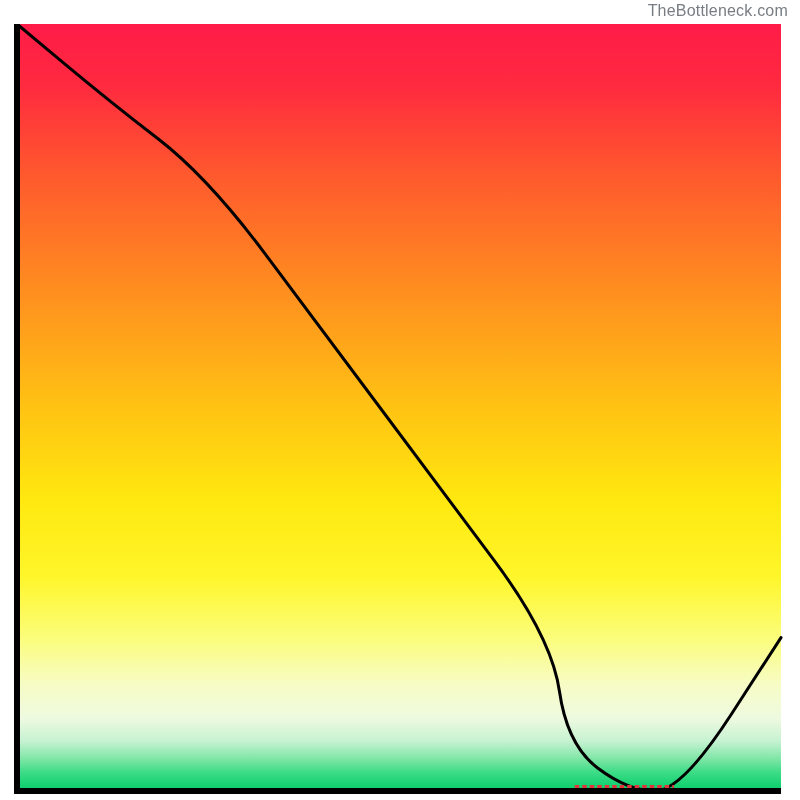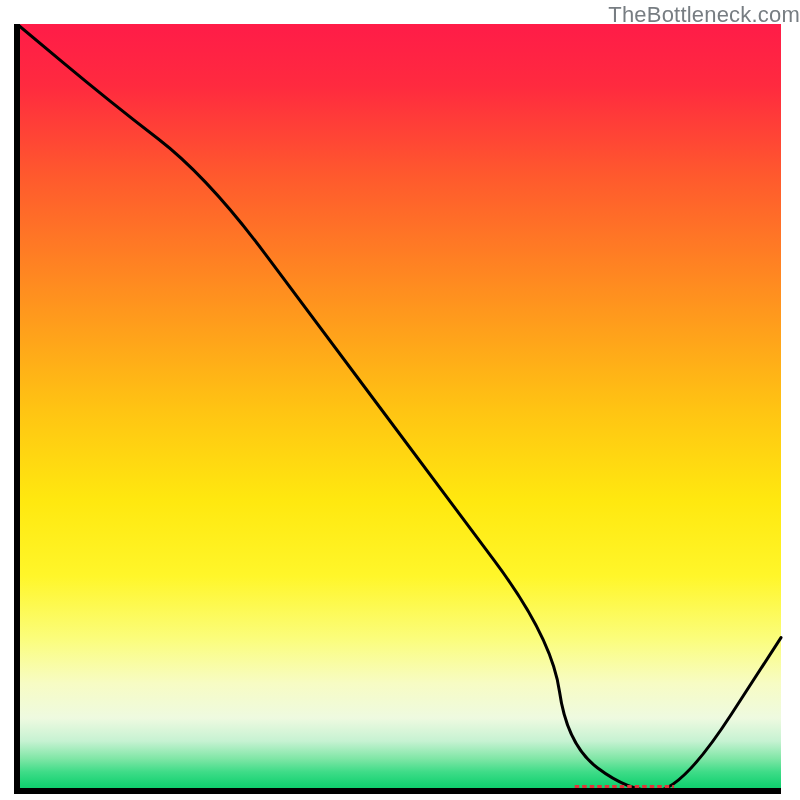--- a/index.html
+++ b/index.html
@@ -22,22 +22,22 @@
   .plot-area {
     position: absolute;
     left: 0;
     top: 0;
     width: 770px;
     height: 770px;
   }
   .attribution {
     position: absolute;
     top: 2px;
-    right: 0;
-    font-size: 22px;
+    right: 12px;
+    font-size: 16px;
     color: #777d82;
     font-family: Arial, Helvetica, sans-serif;
     letter-spacing: 0.2px;
   }
   svg { display: block; }
 </style>
 </head>
 <body>
 
 <div class="attribution">TheBottleneck.com</div>

